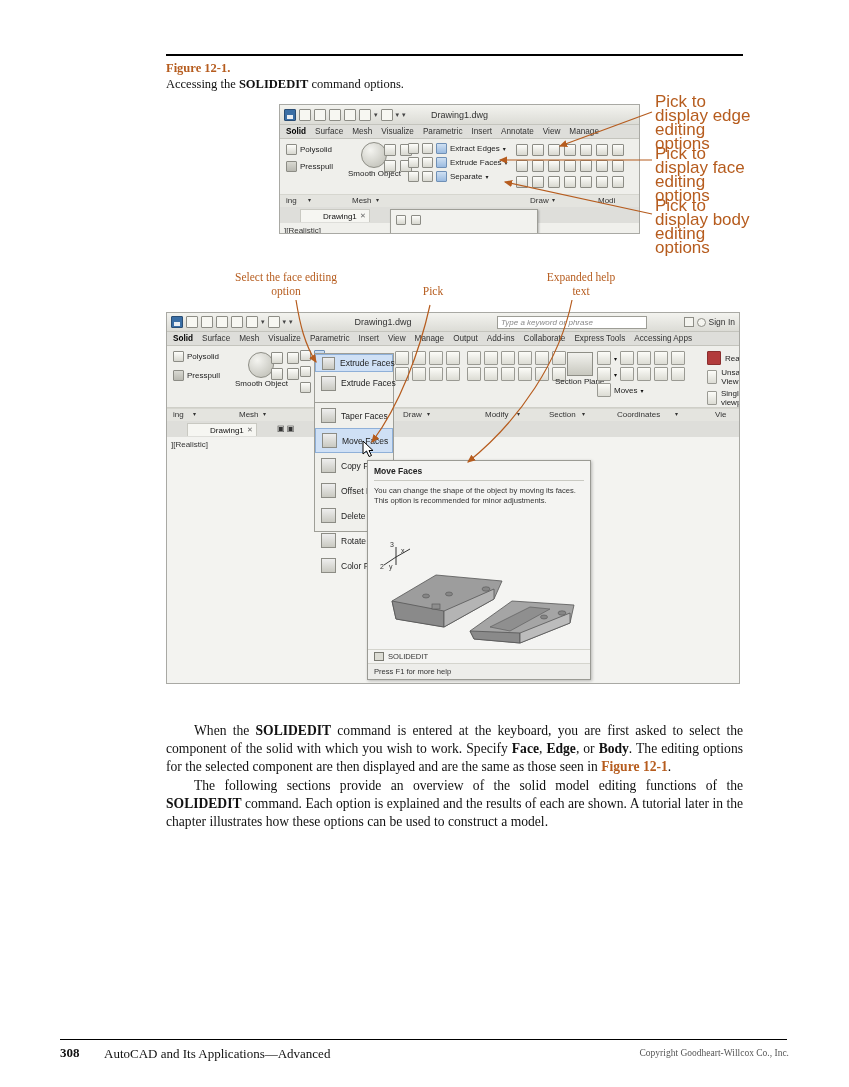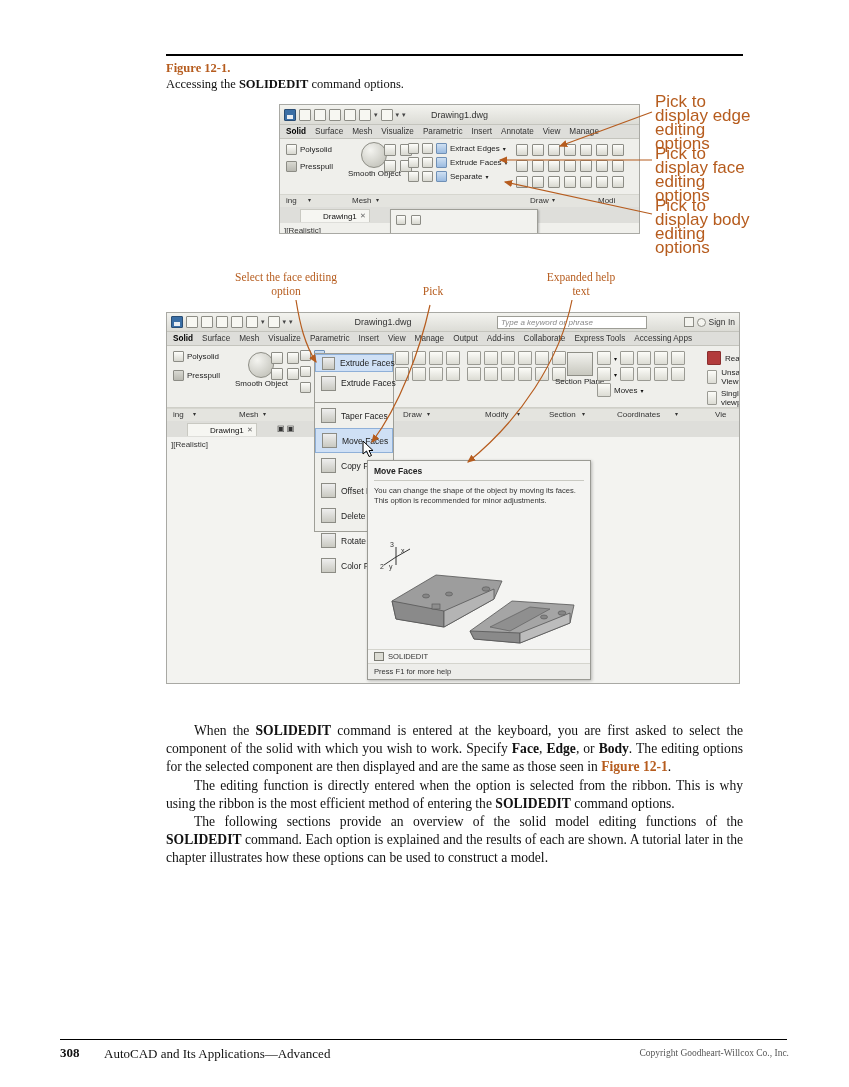--- a/index.html
+++ b/index.html
@@ -680,21 +680,20 @@
     <line x1="652" y1="160" x2="500" y2="160" stroke="#b65c1e" stroke-width="1.2" marker-end="url(#ah)"></line>
     <line x1="652" y1="214" x2="505" y2="182" stroke="#b65c1e" stroke-width="1.2" marker-end="url(#ah)"></line>
 
     <path d="M296,300 C300,325 305,345 316,362" stroke="#b65c1e" stroke-width="1.2" fill="none" marker-end="url(#ah)"></path>
     <path d="M430,305 C420,350 400,405 372,442" stroke="#b65c1e" stroke-width="1.2" fill="none" marker-end="url(#ah)"></path>
     <path d="M572,300 C560,360 520,420 468,462" stroke="#b65c1e" stroke-width="1.2" fill="none" marker-end="url(#ah)"></path>
   </svg>
 
   <div class="body">
     <p><span>When the </span><span class="b">SOLIDEDIT</span><span> command is entered at the keyboard, you are first asked to select the component of the solid with which you wish to work. Specify </span><span class="b">Face</span><span>, </span><span class="b">Edge</span><span>, or </span><span class="b">Body</span><span>. The editing options for the selected component are then displayed and are the same as those seen in </span><span class="org">Figure 12-1</span><span>.</span></p>
-    <p><span>The editing function is directly entered when the option is selected from the ribbon. This is why using the ribbon is the most efficient method of entering the </span><span class="b">SOLIDEDIT</span><span> command options.</span></p>
     <p><span>The following sections provide an overview of the solid model editing functions of the </span><span class="b">SOLIDEDIT</span><span> command. Each option is explained and the results of each are shown. A tutorial later in the chapter illustrates how these options can be used to construct a model.</span></p>
   </div>
 
   <div class="rule-bot"></div>
   <div class="folio">308</div>
   <div class="foot-title">AutoCAD and Its Applications—Advanced</div>
   <div class="copyright">Copyright Goodheart-Willcox Co., Inc.</div>
 
 </div>
 

